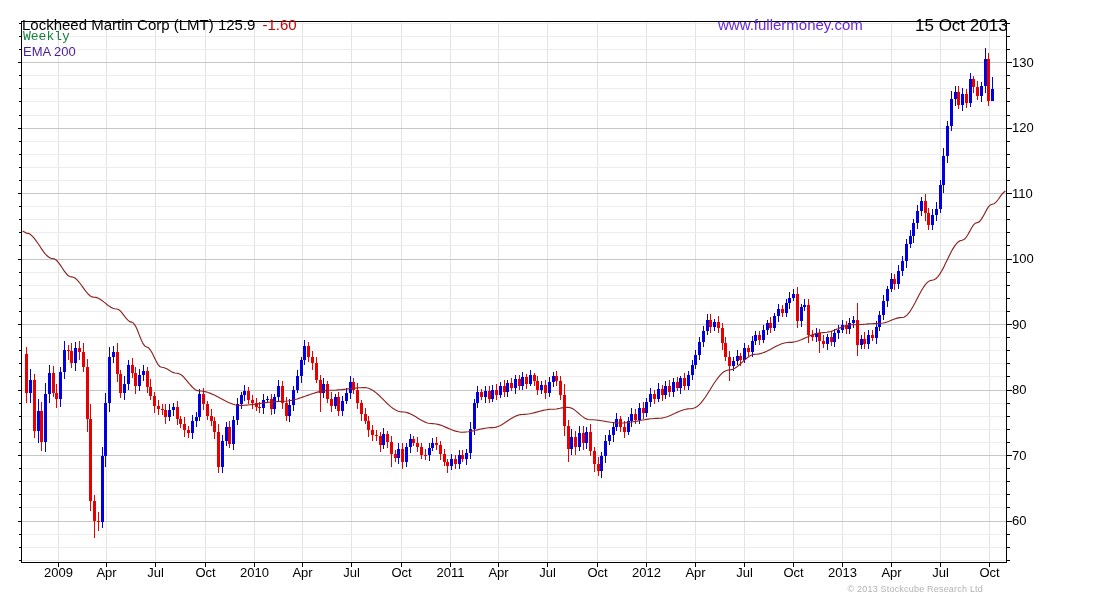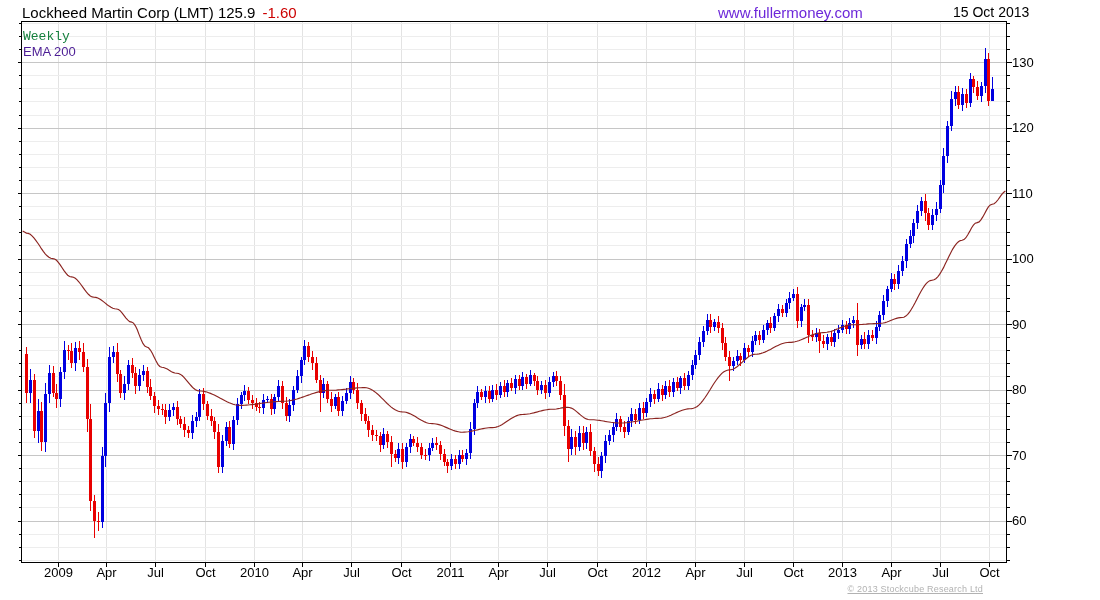--- a/index.html
+++ b/index.html
@@ -1,26 +1,26 @@
 <!DOCTYPE html>
 <html><head>
 <meta charset="utf-8">
 <style>
   html,body{margin:0;padding:0;background:#fff;}
   .stage{position:relative;width:1100px;height:600px;background:#fff;overflow:hidden;
          font-family:"Liberation Sans","DejaVu Sans",sans-serif;-webkit-font-smoothing:none;}
-  .titlebar{position:absolute;left:0;top:3px;width:1100px;height:32px;}
+  .titlebar{position:absolute;left:0;top:15px;width:1100px;height:32px;}
   .inst{position:absolute;left:22px;top:1px;font-size:15px;color:#000;white-space:nowrap;}
   .inst .chg{color:#cc0000;margin-left:7px;}
   .site{position:absolute;left:718px;top:1px;font-size:15px;color:#6d28d9;}
-  .cdate{position:absolute;left:915px;top:1px;font-size:14px;color:#000;margin-left:38px;}
+  .cdate{position:absolute;left:915px;top:1px;font-size:17px;color:#000;}
   .legend{position:absolute;left:23px;top:29px;}
   .lg1{font-size:13px;color:#15803d;line-height:15px;font-family:Liberation Mono, monospace;}
   .lg2{font-size:13px;color:#4c1d95;line-height:15px;}
-  .copyright{position:absolute;top:584px;right:117px;font-size:9px;color:#b2b2b2;letter-spacing:.2px;text-decoration:underline;}
+  .copyright{position:absolute;top:584px;right:117px;font-size:9px;color:#b2b2b2;letter-spacing:.2px;}
   #plot{position:absolute;left:0;top:0;width:1100px;height:600px;}
 </style>
 </head>
 <body>
 
 <div class="stage">
 
   <div id="plot"><svg width="1100" height="600">
         <line x1="58.5" y1="21.5" x2="58.5" y2="562.5" stroke="#e3e3e3" stroke-width="1" shape-rendering="crispEdges"></line>
         <line x1="106.5" y1="21.5" x2="106.5" y2="562.5" stroke="#e3e3e3" stroke-width="1" shape-rendering="crispEdges"></line>

